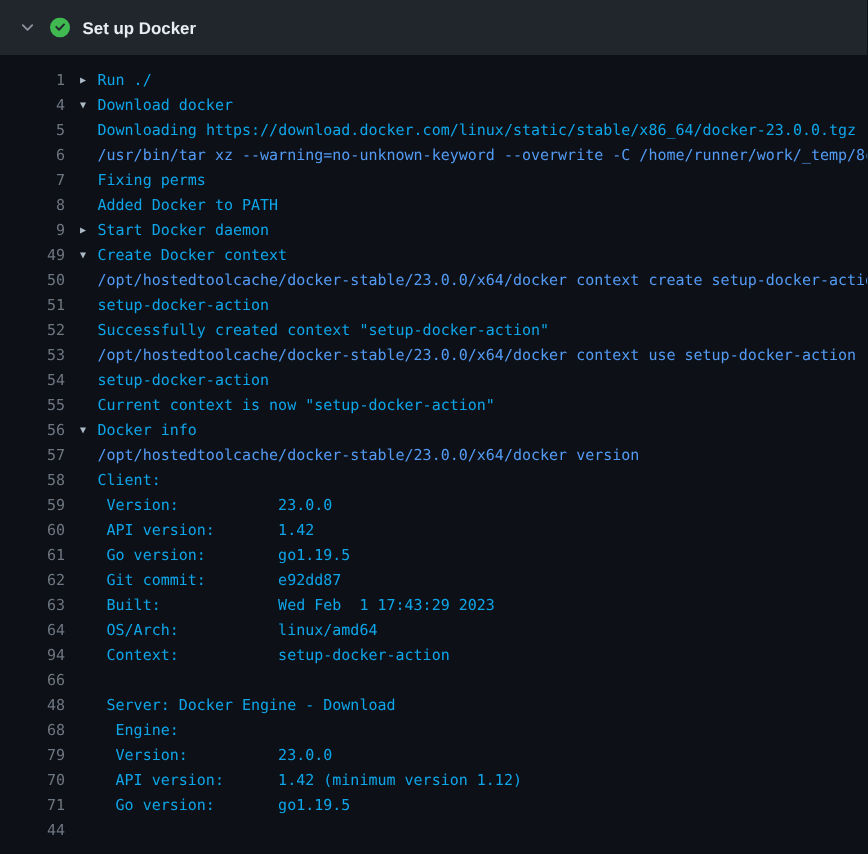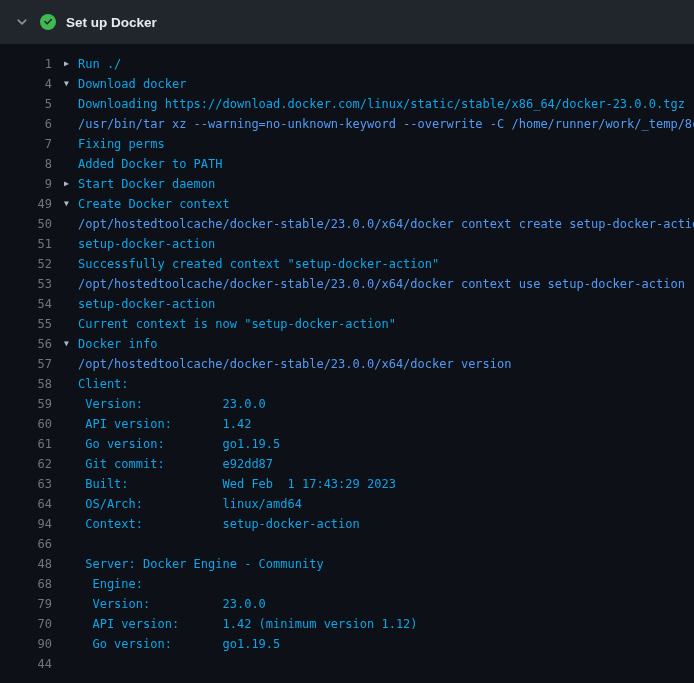--- a/index.html
+++ b/index.html
@@ -120,20 +120,20 @@
       <div class="log-line cmd"><span class="num">57</span><span class="arrow"></span><span class="txt">/opt/hostedtoolcache/docker-stable/23.0.0/x64/docker version</span></div>
       <div class="log-line"><span class="num">58</span><span class="arrow"></span><span class="txt">Client:</span></div>
       <div class="log-line"><span class="num">59</span><span class="arrow"></span><span class="txt"> Version:           23.0.0</span></div>
       <div class="log-line"><span class="num">60</span><span class="arrow"></span><span class="txt"> API version:       1.42</span></div>
       <div class="log-line"><span class="num">61</span><span class="arrow"></span><span class="txt"> Go version:        go1.19.5</span></div>
       <div class="log-line"><span class="num">62</span><span class="arrow"></span><span class="txt"> Git commit:        e92dd87</span></div>
       <div class="log-line"><span class="num">63</span><span class="arrow"></span><span class="txt"> Built:             Wed Feb  1 17:43:29 2023</span></div>
       <div class="log-line"><span class="num">64</span><span class="arrow"></span><span class="txt"> OS/Arch:           linux/amd64</span></div>
       <div class="log-line"><span class="num">94</span><span class="arrow"></span><span class="txt"> Context:           setup-docker-action</span></div>
       <div class="log-line"><span class="num">66</span><span class="arrow"></span><span class="txt"></span></div>
-      <div class="log-line"><span class="num">48</span><span class="arrow"></span><span class="txt"> Server: Docker Engine - Community</span></div>
+      <div class="log-line"><span class="num">48</span><span class="arrow"></span><span class="txt"> Server: Docker Engine - Download</span></div>
       <div class="log-line"><span class="num">68</span><span class="arrow"></span><span class="txt">  Engine:</span></div>
       <div class="log-line"><span class="num">79</span><span class="arrow"></span><span class="txt">  Version:          23.0.0</span></div>
       <div class="log-line"><span class="num">70</span><span class="arrow"></span><span class="txt">  API version:      1.42 (minimum version 1.12)</span></div>
-      <div class="log-line"><span class="num">90</span><span class="arrow"></span><span class="txt">  Go version:       go1.19.5</span></div>
+      <div class="log-line"><span class="num">71</span><span class="arrow"></span><span class="txt">  Go version:       go1.19.5</span></div>
       <div class="log-line"><span class="num">44</span><span class="arrow"></span></div>
     </div>
 </div>
 
 </body></html>

